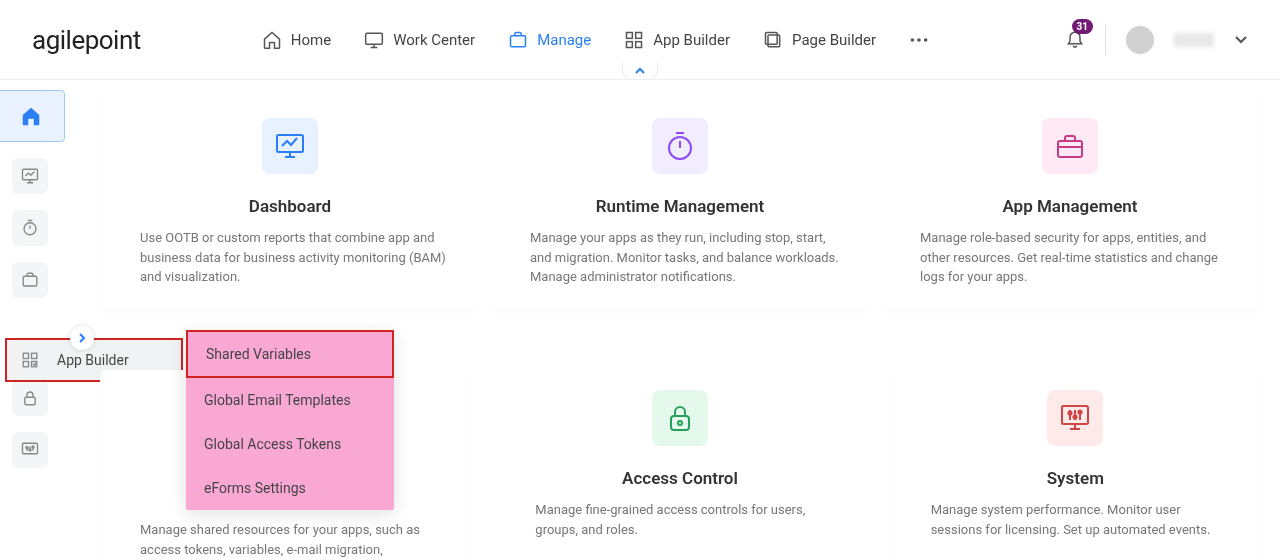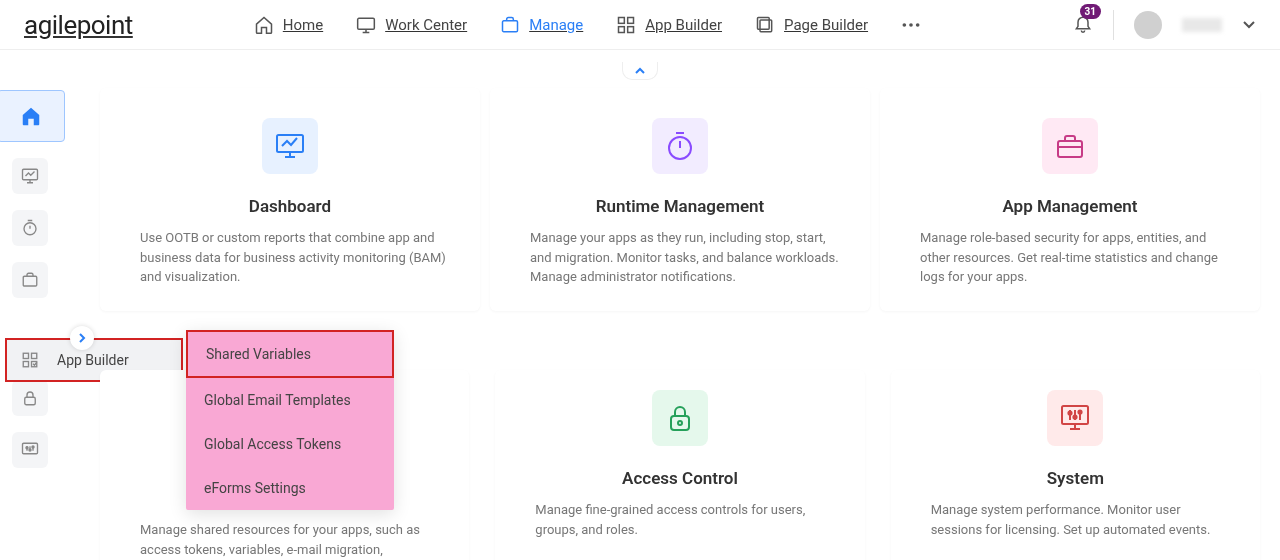--- a/index.html
+++ b/index.html
@@ -9,24 +9,23 @@
   width: 1280px;
   height: 560px;
   overflow: hidden;
   color: #333;
 }
 
 
 .header {
   display: flex;
   align-items: center;
-  height: 50px;
-  padding: 0 24px;
+  height: 80px;
+  padding: 0 32px;
   border-bottom: 1px solid #eee;
-  text-decoration: underline;
 }
 .logo {
   font-size: 26px;
   letter-spacing: -0.5px;
   font-weight: 400;
   color: #222;
 }
 .nav {
   display: flex;
   align-items: flex-start;

